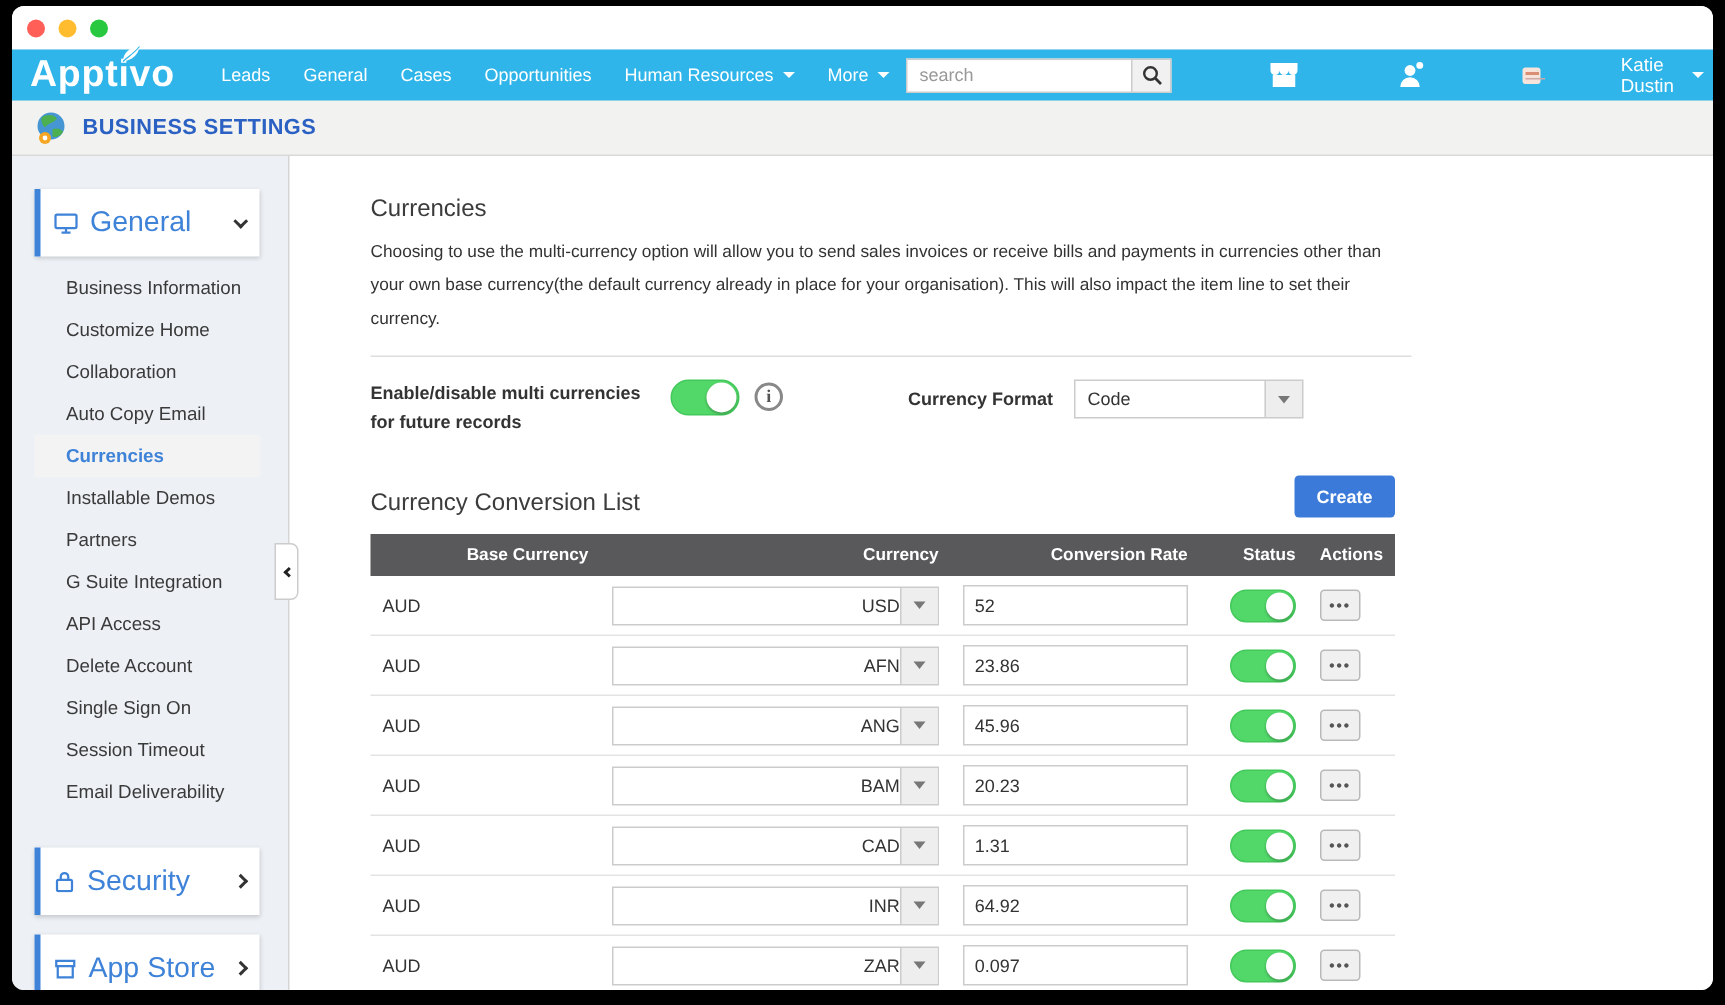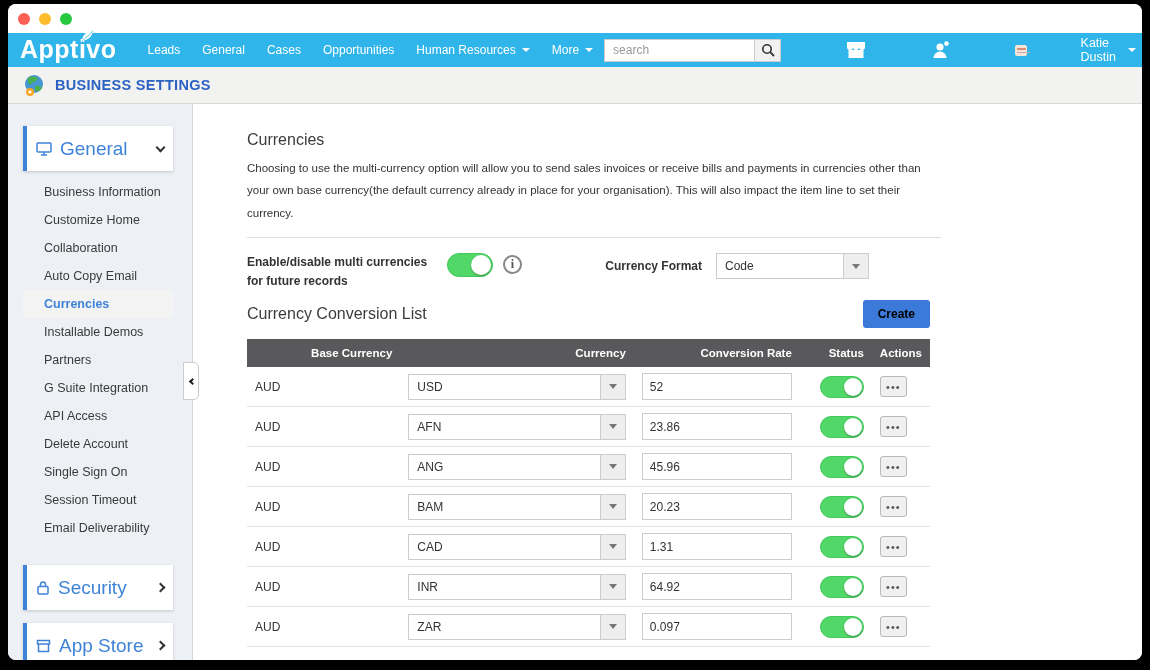--- a/index.html
+++ b/index.html
@@ -64,28 +64,28 @@
   .toggle.sm { width:44px; height:22px; }
   .toggle.sm .knob { width:18px; height:18px; }
   .info-icon { width:19px; height:19px; border:2px solid #888; border-radius:50%; color:#555; font-size:12px; font-weight:bold; display:flex; align-items:center; justify-content:center; margin-left:10px; margin-top:2px; font-family:"Liberation Serif", serif; }
   .fmt-group { margin-left:auto; margin-right:72px; display:flex; align-items:center; }
   .fmt-label { font-weight:bold; font-size:12px; color:#333; margin-right:14px; }
   .selbox { width:153px; height:26px; border:1px solid #ccc; background:#fff; display:flex; align-items:center; cursor:pointer; }
   .selbox .val { flex:1; font-size:12px; color:#333; padding-left:8px; }
   .selbox .arr { width:25px; height:100%; background:#eee; border-left:1px solid #ccc; display:flex; align-items:center; justify-content:center; }
   .tri { width:0; height:0; border:4px solid transparent; border-top:5px solid #777; margin-top:4px; }
 
-  .list-head { display:flex; align-items:center; margin-top:10px; }
-  .create-btn { margin-left:auto; margin-right:11px; background:#3b7ad9; color:#000000; font-size:12px; font-weight:bold; border:none; padding:7px 15px; border-radius:3px; cursor:pointer; }
+  .list-head { display:flex; align-items:flex-end; margin-top:27px; }
+  .create-btn { margin-left:auto; margin-right:11px; background:#3b7ad9; color:#ffffff; font-size:12px; font-weight:bold; border:none; padding:7px 15px; border-radius:3px; cursor:pointer; }
 
   table.conv { width:683px; border-collapse:collapse; margin-top:11px; }
   table.conv th { background:#59595b; color:#fff; font-size:11.5px; text-align:right; padding:8px; font-weight:bold; }
   table.conv td { border-bottom:1px solid #e3e3e3; padding:6px 8px; font-size:12px; color:#333; vertical-align:middle; height:36px; }
   .col-base { width:158px; } .col-cur { width:242px; } .col-rate { width:164px; } .col-status { width:66px; } .col-act { width:53px; }
-  td .selbox { width:100%; }
+  td .selbox { width:100%;text-align:right; }
   .rate-input { width:150px; height:27px; border:1px solid #ccc; font-size:12px; color:#333; padding:0 7px; outline:none; }
   .dots-btn { width:27px; height:21px; background:#f0f0f0; border:1px solid #b9b9b9; border-radius:3px; color:#555; cursor:pointer; font-size:11px; line-height:8px; letter-spacing:1px; padding:0; }
 
   svg { display:block; }
 </style>
 </head>
 <body>
 
 <div class="window">
 

